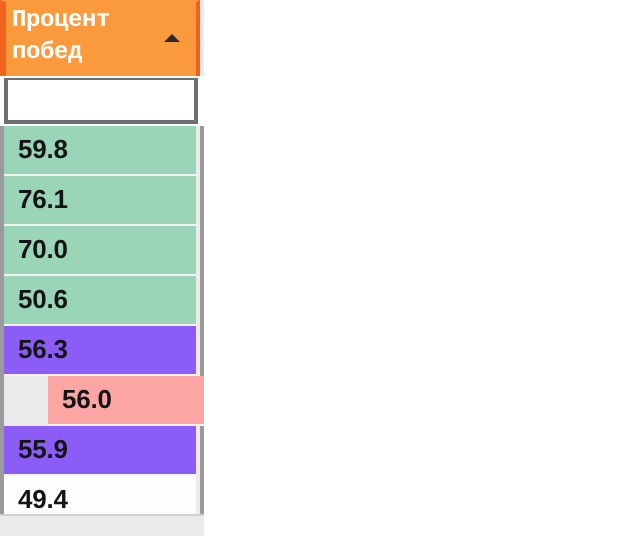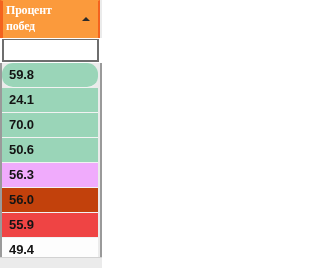--- a/index.html
+++ b/index.html
@@ -37,21 +37,21 @@
   .col-header-label {
     position: absolute;
     left: 3px;
     top: 1px;
     width: 72px;
     color: #ffffff;
     font-size: 12px;
     font-weight: bold;
     line-height: 16px;
     letter-spacing: -0.2px;
-    font-family: Liberation Serif, serif;
+    font-family: Liberation Mono, monospace;
     white-space: normal;
     word-break: break-word;
   }
   .sort-indicator {
     position: absolute;
     right: 8px;
     top: 16px;
     width: 0;
     height: 0;
     border-left: 4px solid transparent;
@@ -141,39 +141,39 @@
   <div class="col-header">
     <div class="col-header-label">Процент побед</div>
     <div class="sort-indicator"></div>
   </div>
 
   <div class="filter-row">
     <input class="filter-input" type="text" placeholder="" style="">
   </div>
 
   <div class="rows-area">
-      <div class="data-row" style="background: rgb(154, 213, 184); border-radius: 11px;">
+      <div class="data-row" style="background: rgb(154, 213, 184);">
         <span class="cell-value">59.8</span>
       </div>
       <div class="data-row" style="background: rgb(154, 213, 184);">
-        <span class="cell-value">24.1</span>
+        <span class="cell-value">76.1</span>
       </div>
       <div class="data-row" style="background: rgb(154, 213, 184);">
         <span class="cell-value">70.0</span>
       </div>
       <div class="data-row" style="background: rgb(154, 213, 184);">
         <span class="cell-value">50.6</span>
       </div>
-      <div class="data-row" style="background: #f0abfc;">
+      <div class="data-row" style="background: #8b5cf6;">
         <span class="cell-value">56.3</span>
       </div>
-      <div class="data-row" style="background: #c2410c;">
+      <div class="data-row" style="background: #fca5a5; margin-left: 22px;">
         <span class="cell-value">56.0</span>
       </div>
-      <div class="data-row" style="background: #ef4444; text-align: center;">
+      <div class="data-row" style="background: #8b5cf6; text-align: center;">
         <span class="cell-value">55.9</span>
       </div>
       <div class="data-row plain">
         <span class="cell-value">49.4</span>
       </div>
     </div>
 
   <div class="grid-footer"></div>
 </div>
 

